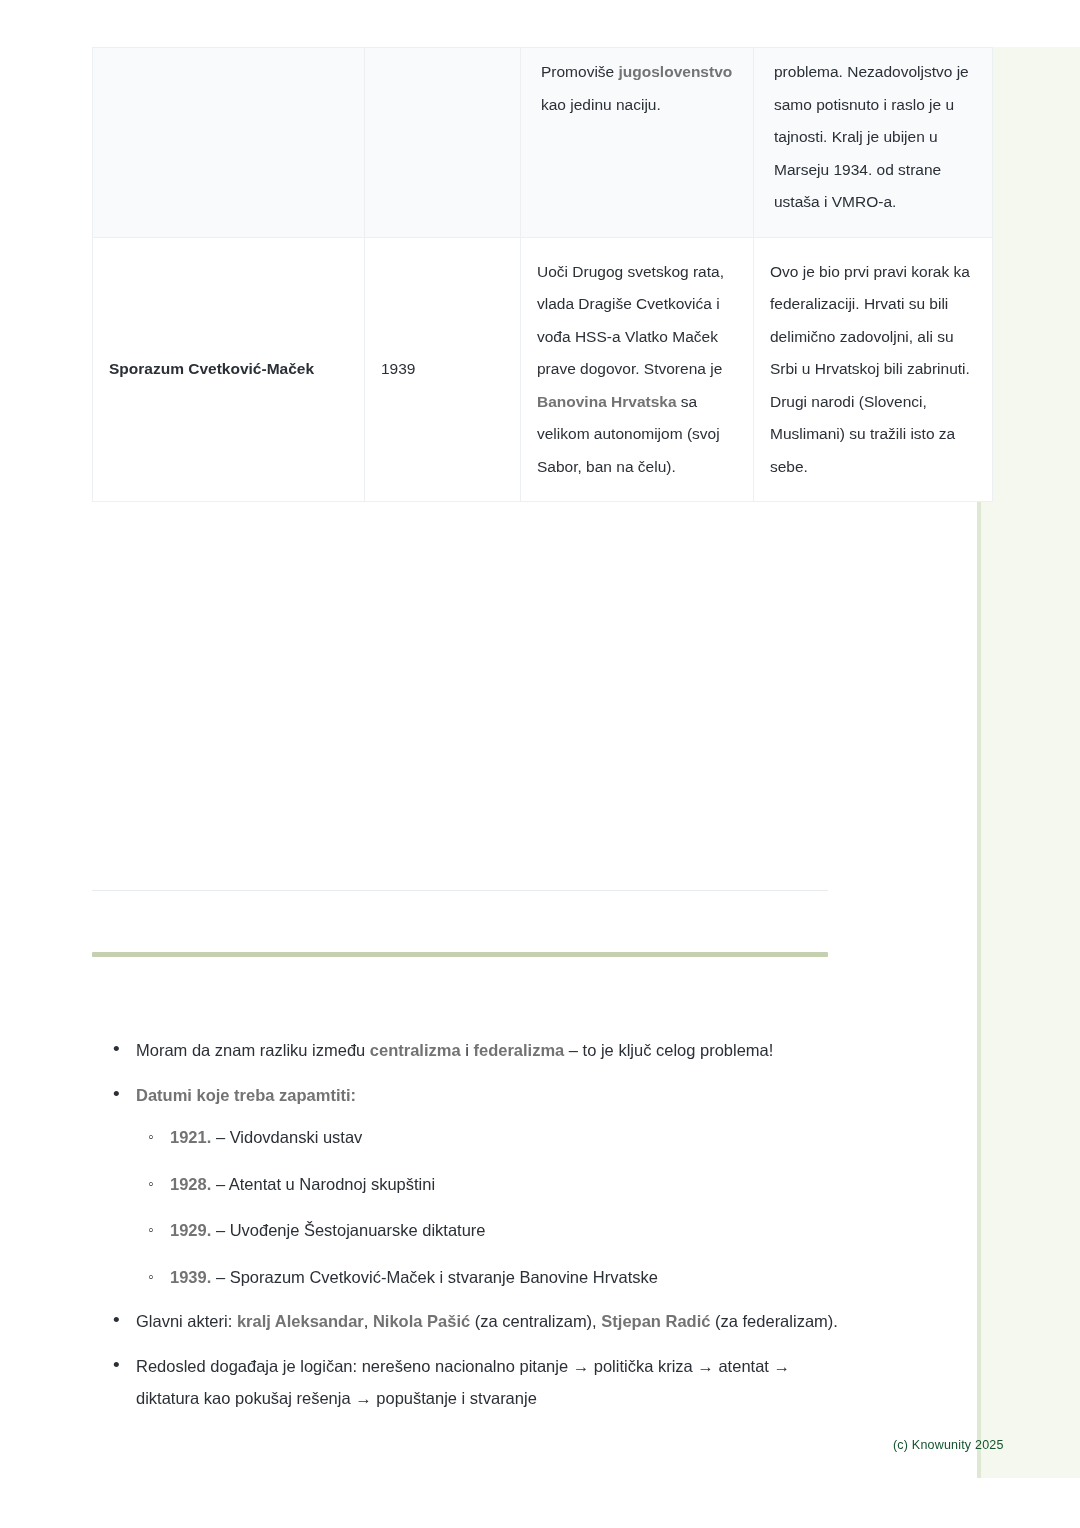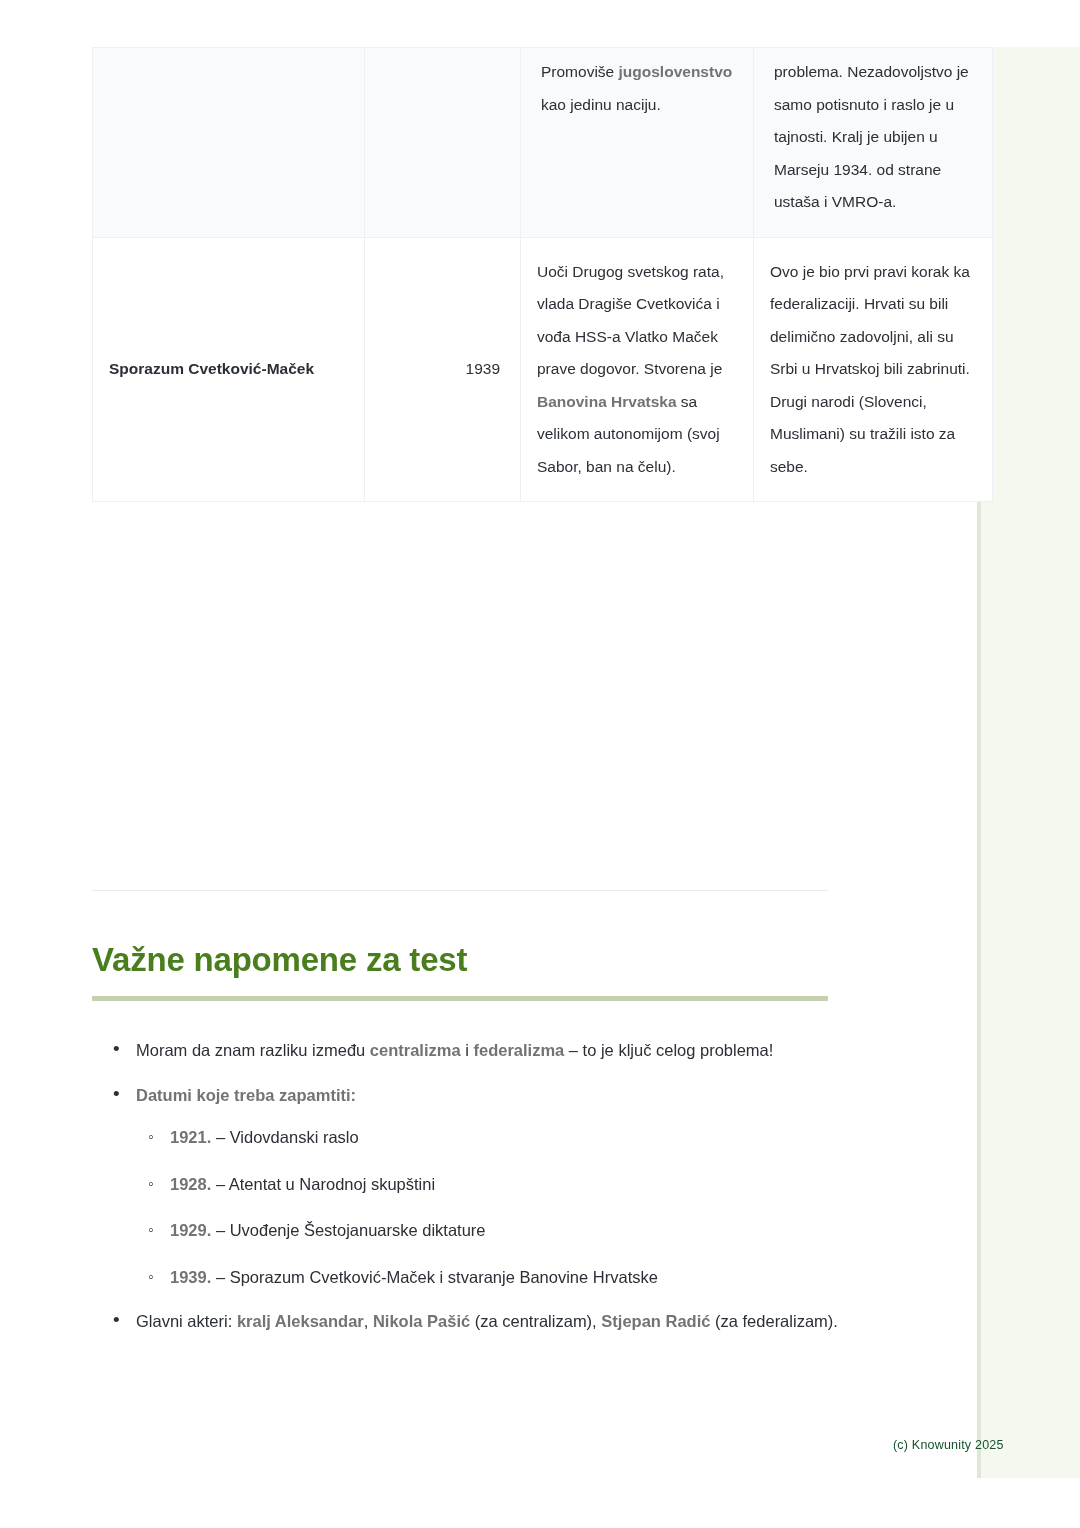--- a/index.html
+++ b/index.html
@@ -69,21 +69,21 @@
   table.notes tr.r2 td {
     background: #ffffff;
     padding-left: 16px;
   }
   .col-a { width: 231px; }
   .col-b { width: 115px; text-align: center; }
   .col-c { width: 192px; }
   .col-d { width: 198px; }
 
   td.c-title { font-weight: bold; }
-  td.c-year  { text-align: right; font-weight: normal; }
+  td.c-year  { text-align: left; font-weight: normal; }
 
   td p { margin: 0; }
   strong { font-weight: bold; color: #737373; }
 
   
   .hr {
     position: absolute;
     left: 92px;
     top: 890px;
     width: 736px;
@@ -207,52 +207,54 @@
             <p>Ovo je bio prvi pravi korak ka federalizaciji. Hrvati su bili delimično zadovoljni, ali su Srbi u Hrvatskoj bili zabrinuti. Drugi narodi (Slovenci, Muslimani) su tražili isto za sebe.</p>
           </td>
         </tr>
       </tbody>
     </table>
   </div>
 
   <div class="hr"></div>
 
   <div class="section-h">
-    <h2>Važne napomene za test</h2>
     <div class="uline"></div>
   </div>
 
   <div class="notes-list">
     <ul class="lvl1">
 
       <li>
         <span>Moram da znam razliku između </span><strong>centralizma</strong><span> i </span><strong>federalizma</strong><span> – to je ključ celog problema!</span>
       </li>
 
       <li class="tight">
         <strong>Datumi koje treba zapamtiti:</strong>
         <ul class="lvl2">
           <li>
-            <strong>1921.</strong><span> – Vidovdanski raslo</span>
+            <strong>1921.</strong><span> – Vidovdanski ustav</span>
           </li>
           <li>
             <strong>1928.</strong><span> – Atentat u Narodnoj skupštini</span>
           </li>
           <li>
             <strong>1929.</strong><span> – Uvođenje Šestojanuarske diktature</span>
           </li>
           <li>
             <strong>1939.</strong><span> – Sporazum Cvetković-Maček i stvaranje Banovine Hrvatske</span>
           </li>
         </ul>
       </li>
 
       <li>
         <span>Glavni akteri: </span><strong>kralj Aleksandar</strong><span>, </span><strong>Nikola Pašić</strong><span> (za centralizam), </span><strong>Stjepan Radić</strong><span> (za federalizam).</span>
       </li>
 
+      <li>
+        <span>Redosled događaja je logičan: nerešeno nacionalno pitanje → politička kriza → atentat → diktatura kao pokušaj rešenja → popuštanje i stvaranje</span>
+      </li>
 
     </ul>
   </div>
 
 </div>
 
 <div class="watermark">(c) Knowunity 2025</div>
 
 </body></html>

